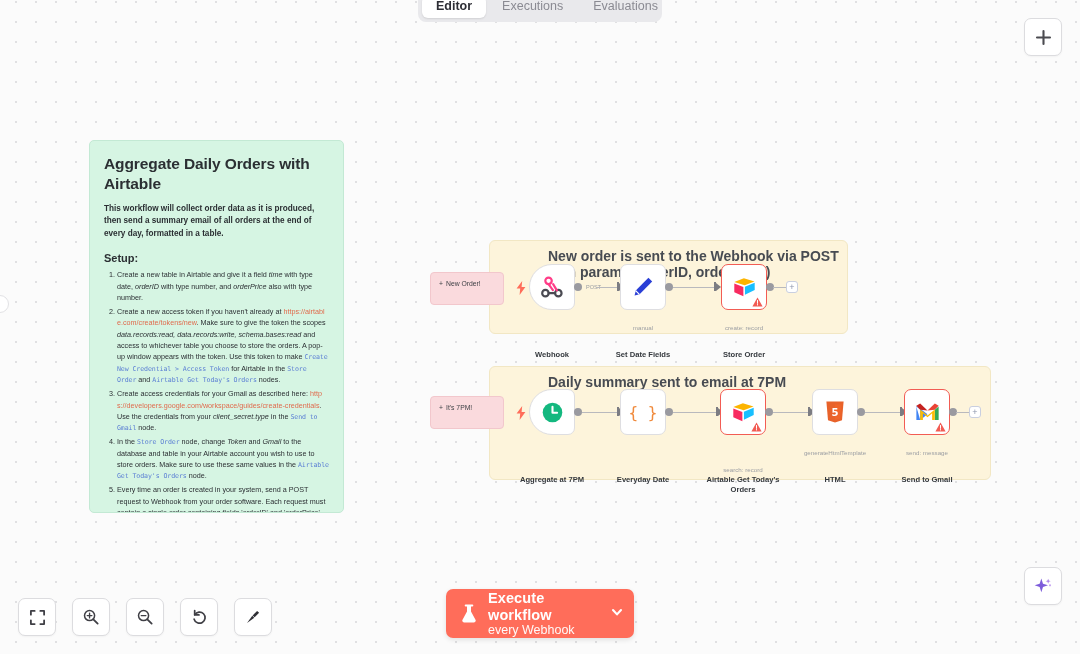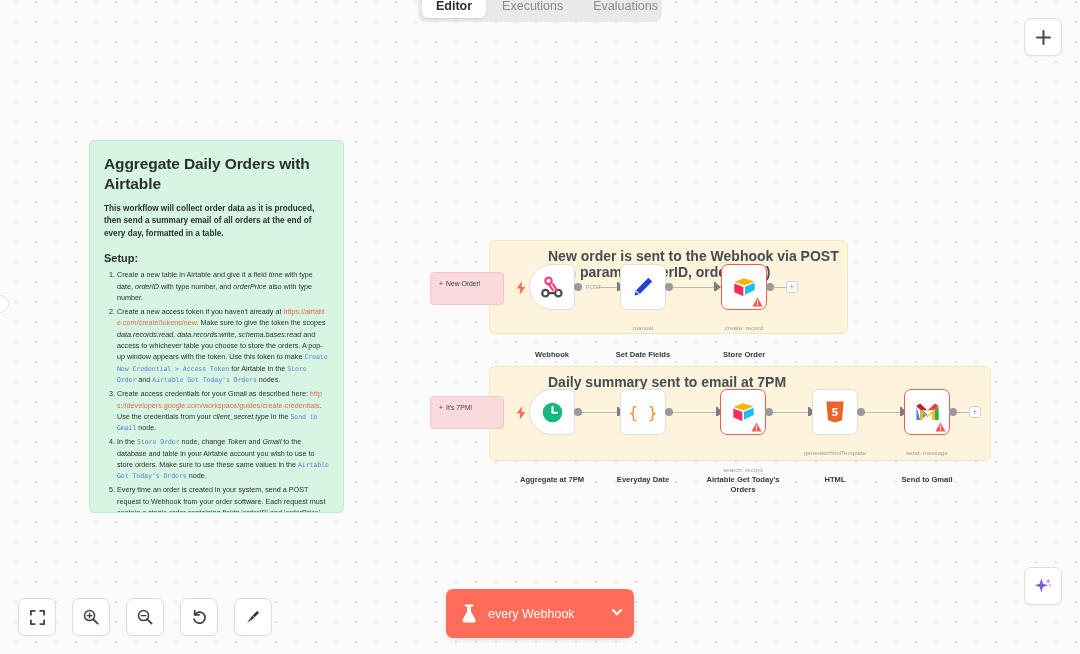--- a/index.html
+++ b/index.html
@@ -116,21 +116,21 @@
     position: absolute;
     background: #fdf4db;
     border: 1px solid #f2e7c4;
     border-radius: 6px;
   }
   .group-title {
     position: absolute; left: 11px; top: 7px;
     font-size: 14px; font-weight: 700; color: #474b52; margin-left: 47px;
   }
   #group-webhook { left: 489px; top: 240px; width: 359px; height: 94px; }
-  #group-daily   { left: 489px; top: 366px; width: 502px; height: 95px; }
+  #group-daily   { left: 489px; top: 366px; width: 502px; height: 114px; }
 
   
   .pink-note {
     position: absolute;
     background: #fadadd;
     border: 1px solid #f2c7cc;
     border-radius: 4px;
     padding: 7px 8px;
   }
   .pink-note span { font-size: 6.8px; color: #3c3f44; position: relative; padding-left: 7px; display:block; }
@@ -245,20 +245,21 @@
       </svg>
     </div>
   </div>
 
   <div id="execute-workflow">
     <svg class="flask" width="18" height="20" viewBox="0 0 18 20">
       <path d="M7 1.6 V7.4 L2.4 16 A1.7 1.7 0 0 0 3.9 18.4 H14.1 A1.7 1.7 0 0 0 15.6 16 L11 7.4 V1.6 Z" fill="#ffffff"></path>
       <path d="M5.7 1.6 H12.3" stroke="#ffffff" stroke-width="2" stroke-linecap="round"></path>
     </svg>
     <div class="exec-text">
+      <div class="exec-main">Execute workflow</div>
       <div class="exec-sub">every Webhook</div>
     </div>
     <span class="exec-caret">
       <svg width="14" height="14" viewBox="0 0 14 14">
         <path d="M3 5 L7 9.4 L11 5" fill="none" stroke="#fff" stroke-width="2.1" stroke-linecap="round" stroke-linejoin="round"></path>
       </svg>
     </span>
   </div>
 
   <div id="sticky-note">

